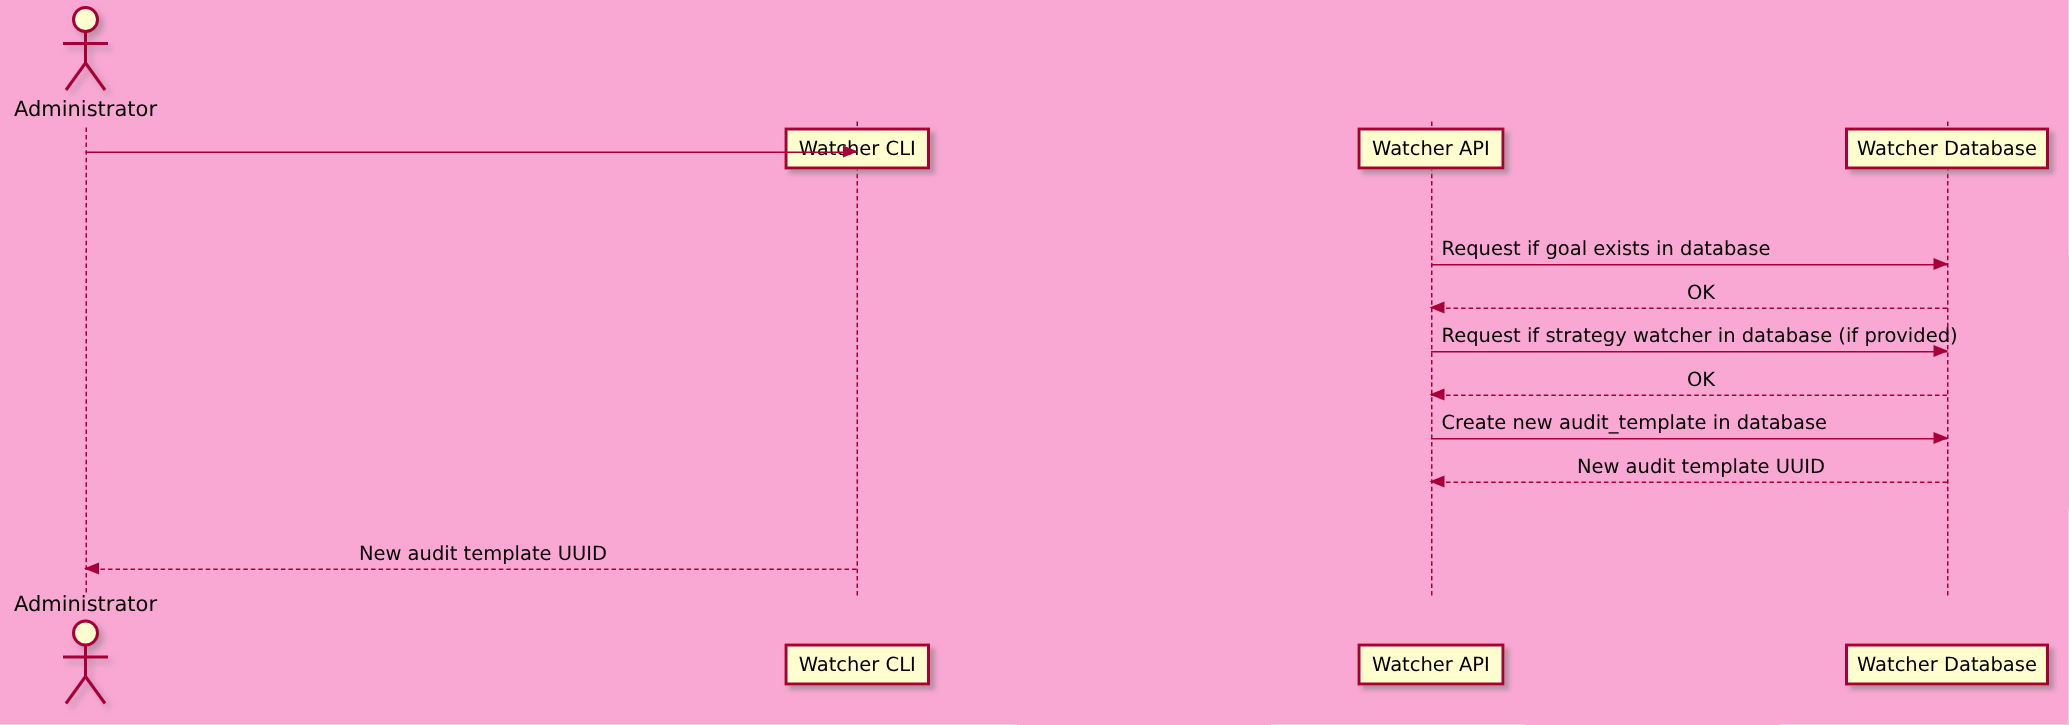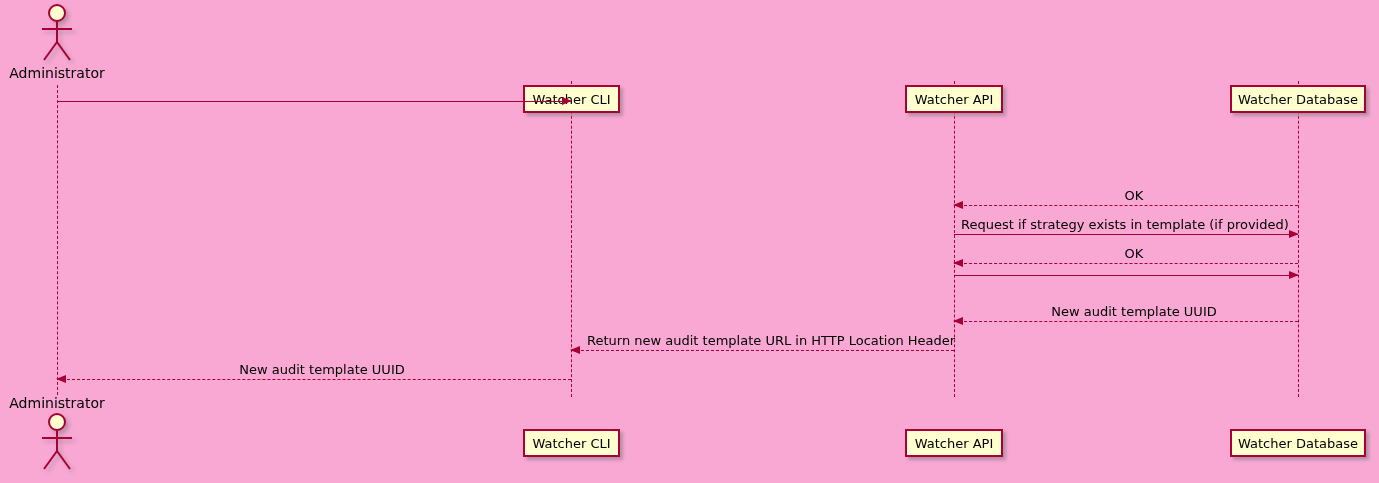--- a/index.html
+++ b/index.html
@@ -109,61 +109,62 @@
   <div class="participant" style="left:905px; top:53px; width:98px;">Watcher API</div>
   <div class="participant" style="left:1230px;top:53px; width:136px;">Watcher Database</div>
 
   <div class="msg fwd solid" style="left:57px; top:101px; width:514px;">
     <div class="msg-line">
         <span class="arrow-right"></span>
       </div>
   </div>
 
 
+  <div class="msg fwd solid" style="left:954px; top:159px; width:344px;">
+    <div class="msg-label">Request if goal exists in database</div>
+    <div class="msg-line">
+        <span class="arrow-right"></span>
+      </div>
+  </div>
 
   <div class="msg ret dashed" style="left:954px; top:188px; width:344px;">
     <div class="msg-label">OK</div>
     <div class="msg-line">
         <span class="arrow-left"></span>
       </div>
   </div>
 
   <div class="msg fwd solid" style="left:954px; top:217px; width:344px;">
-    <div class="msg-label">Request if strategy exists in template (if provided)</div>
+    <div class="msg-label">Request if strategy watcher in database (if provided)</div>
     <div class="msg-line">
         <span class="arrow-right"></span>
       </div>
   </div>
 
   <div class="msg ret dashed" style="left:954px; top:246px; width:344px;">
     <div class="msg-label">OK</div>
     <div class="msg-line">
         <span class="arrow-left"></span>
       </div>
   </div>
 
   <div class="msg fwd solid" style="left:954px; top:275px; width:344px;">
+    <div class="msg-label">Create new audit_template in database</div>
     <div class="msg-line">
         <span class="arrow-right"></span>
       </div>
   </div>
 
   <div class="msg ret dashed" style="left:954px; top:304px; width:344px;">
     <div class="msg-label">New audit template UUID</div>
     <div class="msg-line">
         <span class="arrow-left"></span>
       </div>
   </div>
 
-  <div class="msg ret dashed" style="left:571px; top:333px; width:383px;">
-    <div class="msg-label">Return new audit template URL in HTTP Location Header</div>
-    <div class="msg-line">
-        <span class="arrow-left"></span>
-      </div>
-  </div>
 
   <div class="msg ret dashed" style="left:57px; top:362px; width:514px;">
     <div class="msg-label">New audit template UUID</div>
     <div class="msg-line">
         <span class="arrow-left"></span>
       </div>
   </div>
 
   <div class="participant" style="left:523px; top:397px; width:97px;">Watcher CLI</div>
   <div class="participant" style="left:905px; top:397px; width:98px;">Watcher API</div>

